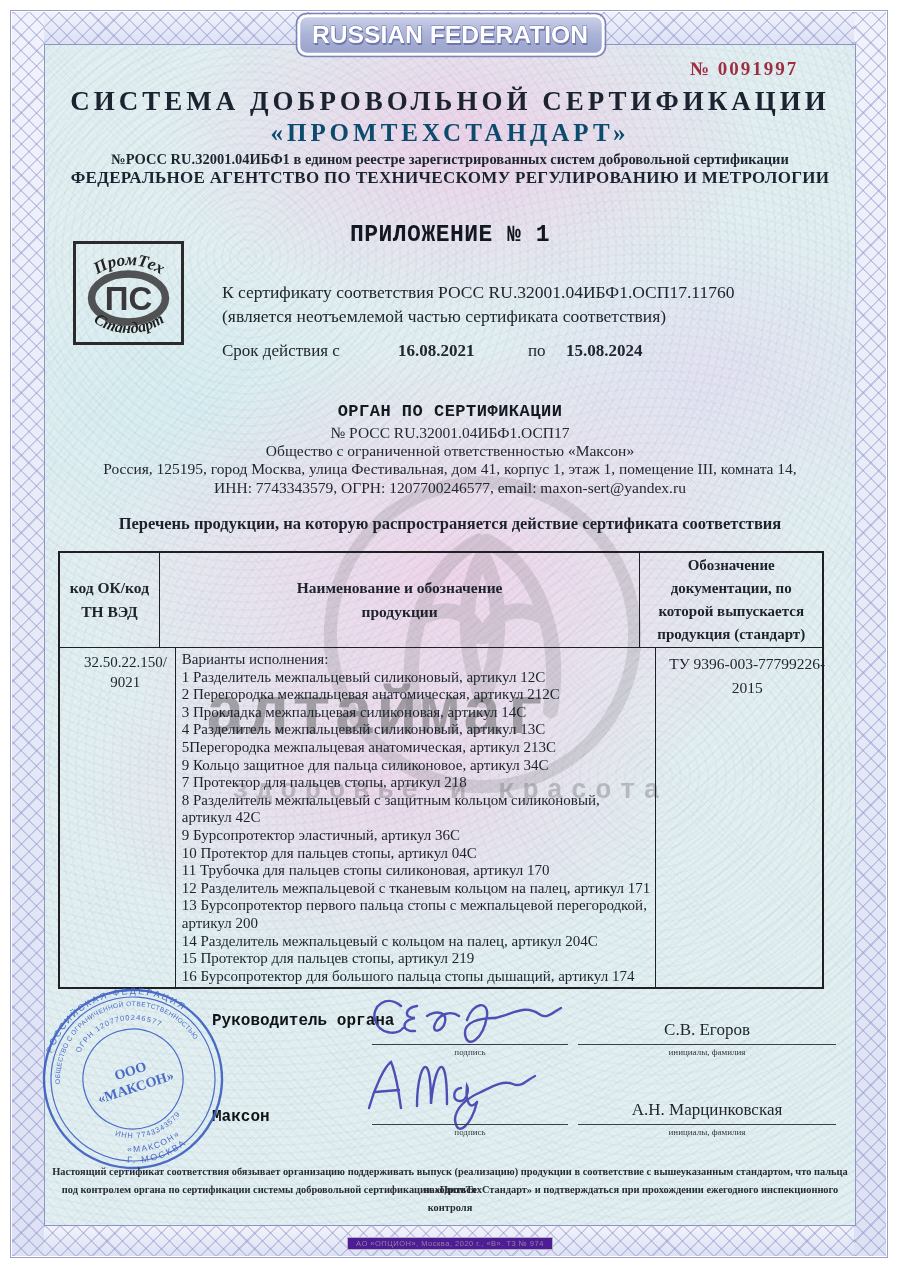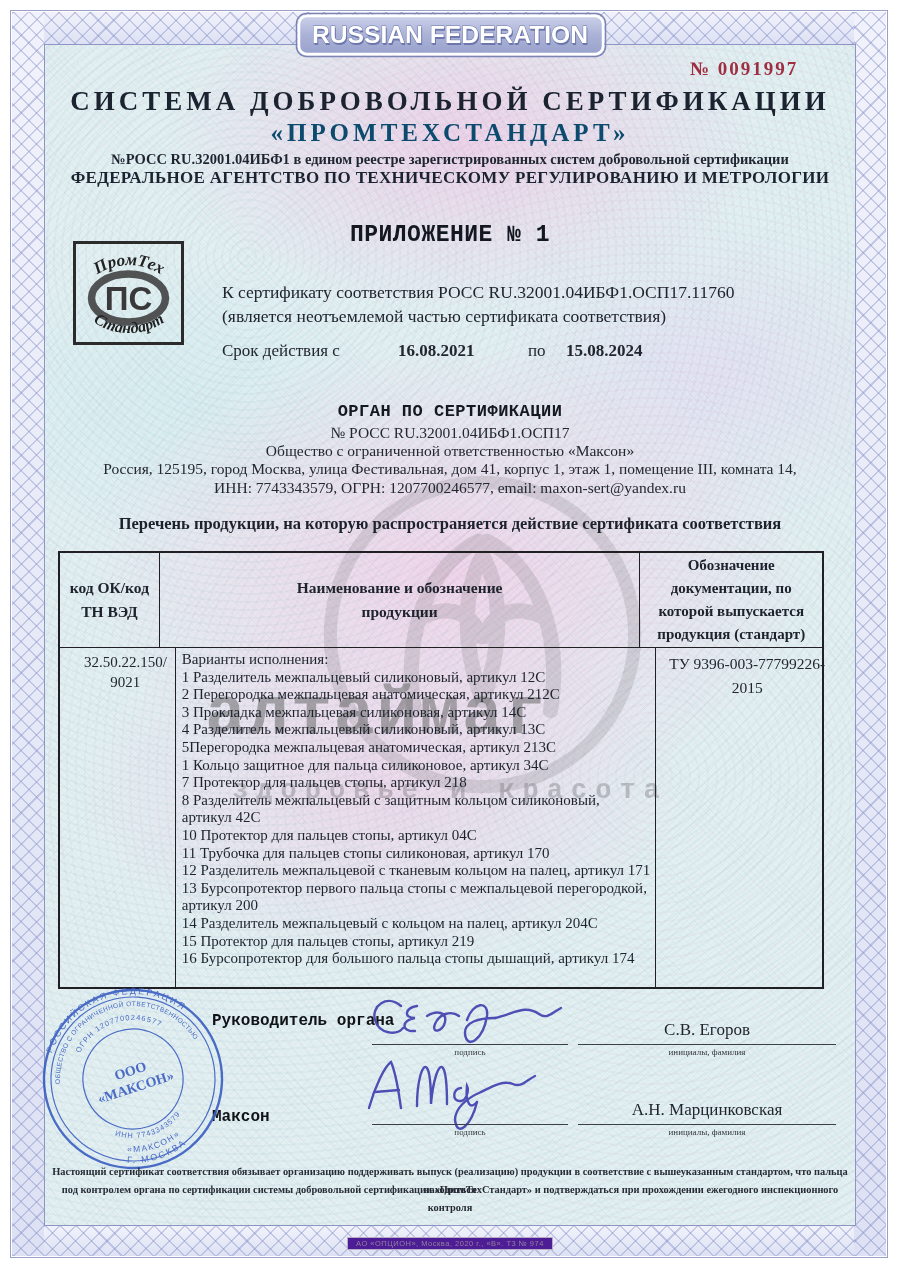--- a/index.html
+++ b/index.html
@@ -191,23 +191,24 @@
     <div class="td-row">
       <div class="c1 code-cell">32.50.22.150/
 9021</div>
       <div class="c2 items-cell">
         <div>Варианты исполнения:</div>
         <div>1 Разделитель межпальцевый силиконовый, артикул 12С</div>
         <div>2 Перегородка межпальцевая анатомическая, артикул 212С</div>
         <div>3 Прокладка межпальцевая силиконовая, артикул 14С</div>
         <div>4 Разделитель межпальцевый силиконовый, артикул 13С</div>
         <div>5Перегородка межпальцевая анатомическая, артикул 213С</div>
-        <div>1 Кольцо защитное для пальца силиконовое, артикул 34С</div>
+        <div>9 Кольцо защитное для пальца силиконовое, артикул 34С</div>
         <div>7 Протектор для пальцев стопы, артикул 218</div>
         <div>8 Разделитель межпальцевый с защитным кольцом силиконовый, артикул 42С</div>
+        <div>9 Бурсопротектор эластичный, артикул 36С</div>
         <div>10 Протектор для пальцев стопы, артикул 04С</div>
         <div>11 Трубочка для пальцев стопы силиконовая, артикул 170</div>
         <div>12 Разделитель межпальцевой с тканевым кольцом на палец, артикул 171</div>
         <div>13 Бурсопротектор первого пальца стопы с межпальцевой перегородкой, артикул 200</div>
         <div>14 Разделитель межпальцевый с кольцом на палец, артикул 204С</div>
         <div>15 Протектор для пальцев стопы, артикул 219</div>
         <div>16 Бурсопротектор для большого пальца стопы дышащий, артикул 174</div>
       </div>
       <div class="c3 std-cell">ТУ 9396-003-77799226-
 2015</div>

